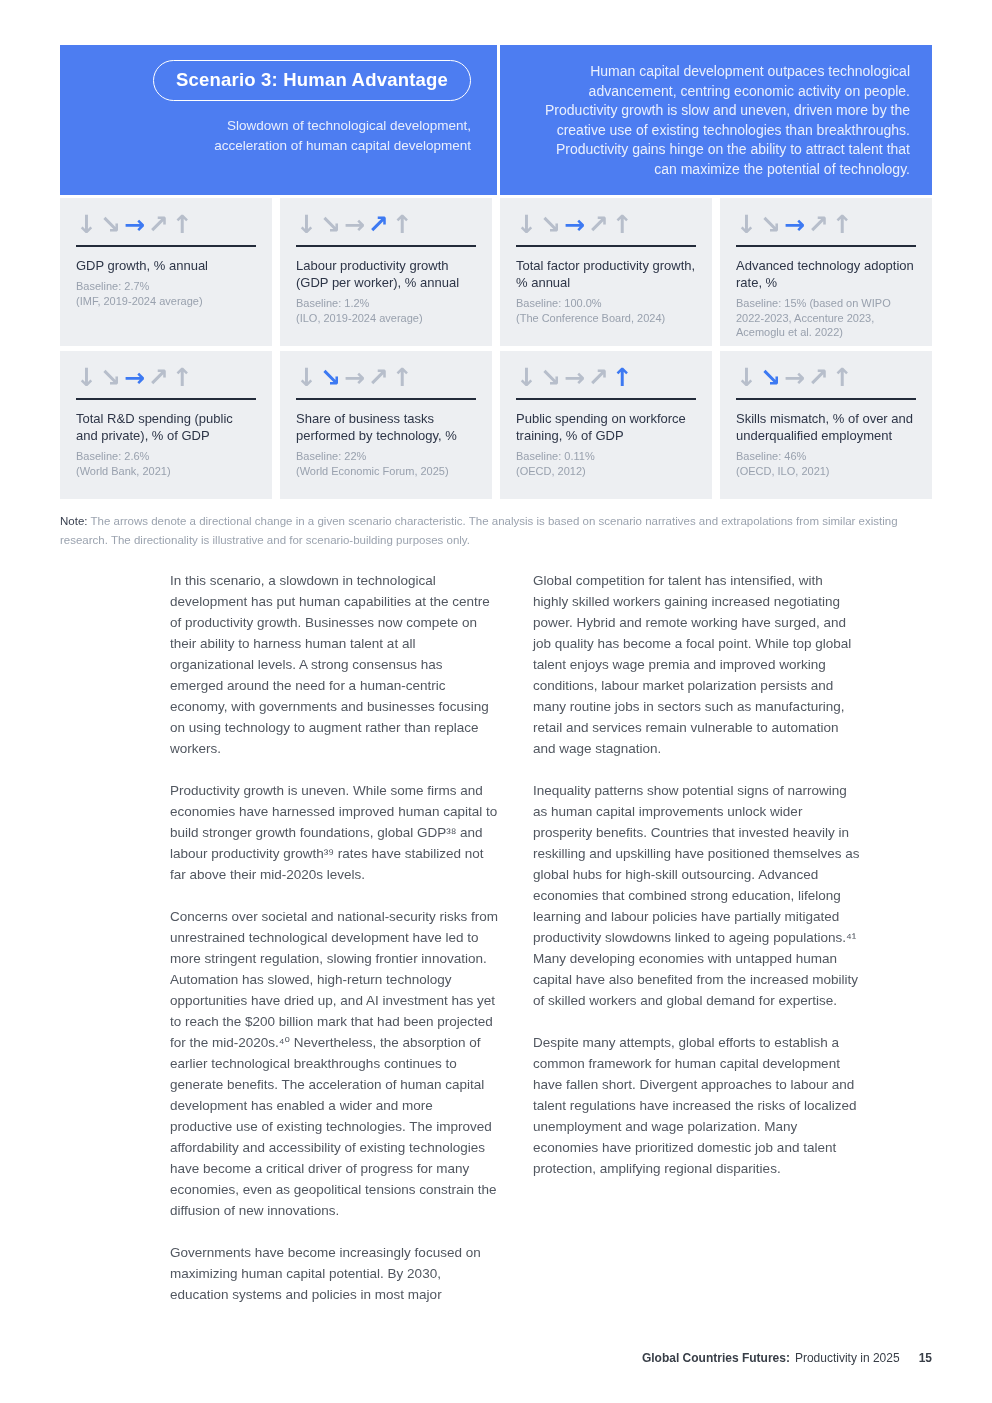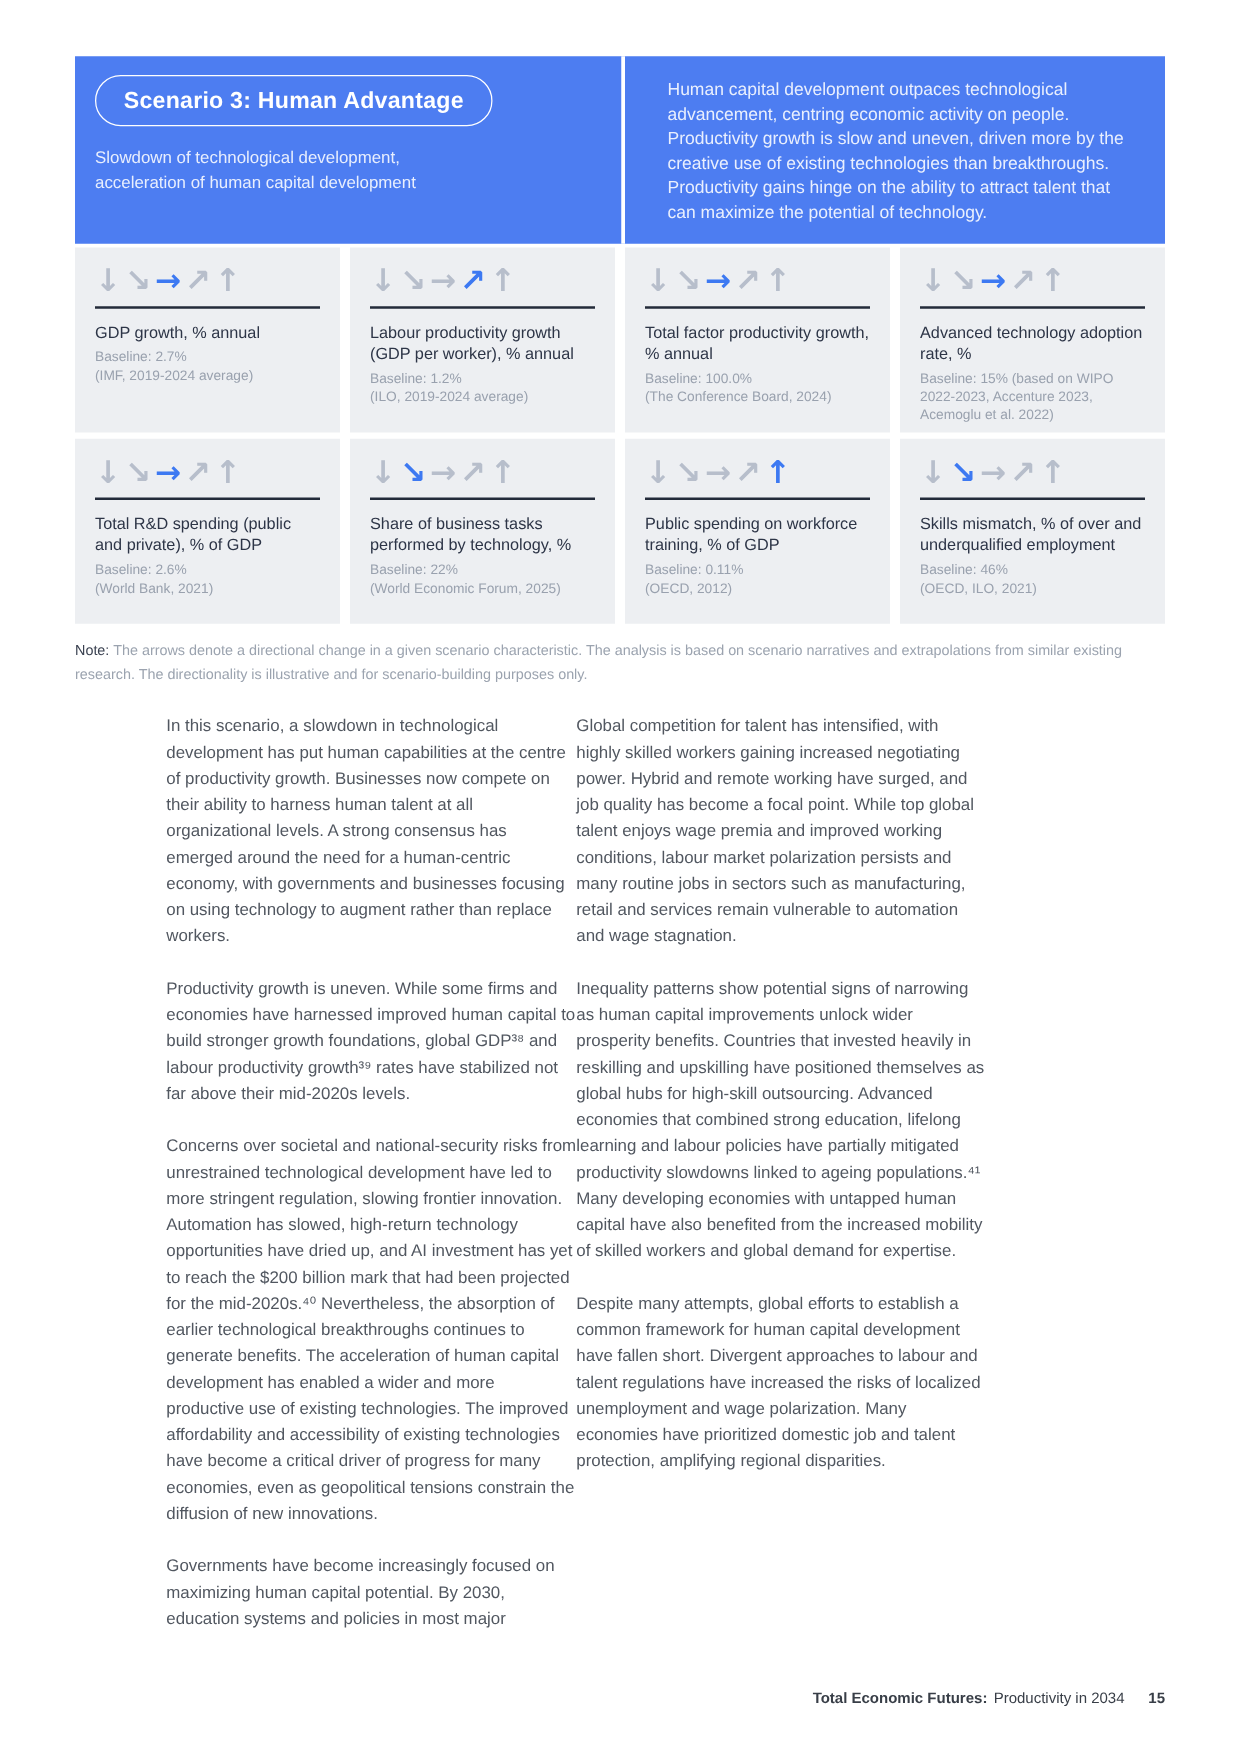--- a/index.html
+++ b/index.html
@@ -14,20 +14,21 @@
     overflow: hidden;
   }
   .content { padding: 0 60px; }
 
   
   .hero {
     margin-top: 45px;
     display: flex;
     background: #4D7DF1;
     min-height: 137px;
+    text-align: right;
   }
   .hero-left { width: 437px; padding: 15px 26px 18px 16px; }
   .hero-right {
     flex: 1;
     border-left: 3px solid #ffffff;
     padding: 17px 22px 16px 14px;
   }
   .hero-pill {
     display: inline-block;
     border: 1px solid #ffffff;
@@ -104,22 +105,23 @@
     font-size: 11.5px;
     line-height: 19px;
     color: #9BA3AF;
     max-width: 860px;
   }
   .note-label { color: #3A4150; font-weight: 400; }
 
   
   .body-cols {
     margin-top: 20px;
-    margin-left: 73px;
+    margin-left: 110px;
     display: flex;
+    gap: 35px;
   }
   .col { width: 328px; }
   .col p {
     color: #515760;
     font-size: 13.5px;
     line-height: 21px;
     margin-bottom: 21px;
   }
 
   
@@ -252,17 +254,17 @@
       <div class="col">
         <p>Global competition for talent has intensified, with highly skilled workers gaining increased negotiating power. Hybrid and remote working have surged, and job quality has become a focal point. While top global talent enjoys wage premia and improved working conditions, labour market polarization persists and many routine jobs in sectors such as manufacturing, retail and services remain vulnerable to automation and wage stagnation.</p>
         <p>Inequality patterns show potential signs of narrowing as human capital improvements unlock wider prosperity benefits. Countries that invested heavily in reskilling and upskilling have positioned themselves as global hubs for high-skill outsourcing. Advanced economies that combined strong education, lifelong learning and labour policies have partially mitigated productivity slowdowns linked to ageing populations.⁴¹ Many developing economies with untapped human capital have also benefited from the increased mobility of skilled workers and global demand for expertise.</p>
         <p>Despite many attempts, global efforts to establish a common framework for human capital development have fallen short. Divergent approaches to labour and talent regulations have increased the risks of localized unemployment and wage polarization. Many economies have prioritized domestic job and talent protection, amplifying regional disparities.</p>
       </div>
     </div>
 
   </div>
 
   <div class="footer">
-    <span class="ft-bold">Total Economic Futures:</span>
-    <span>Productivity in 2034</span>
+    <span class="ft-bold">Global Countries Futures:</span>
+    <span>Productivity in 2025</span>
     <span class="ft-page">15</span>
   </div>
 </div>
 
 </body></html>

